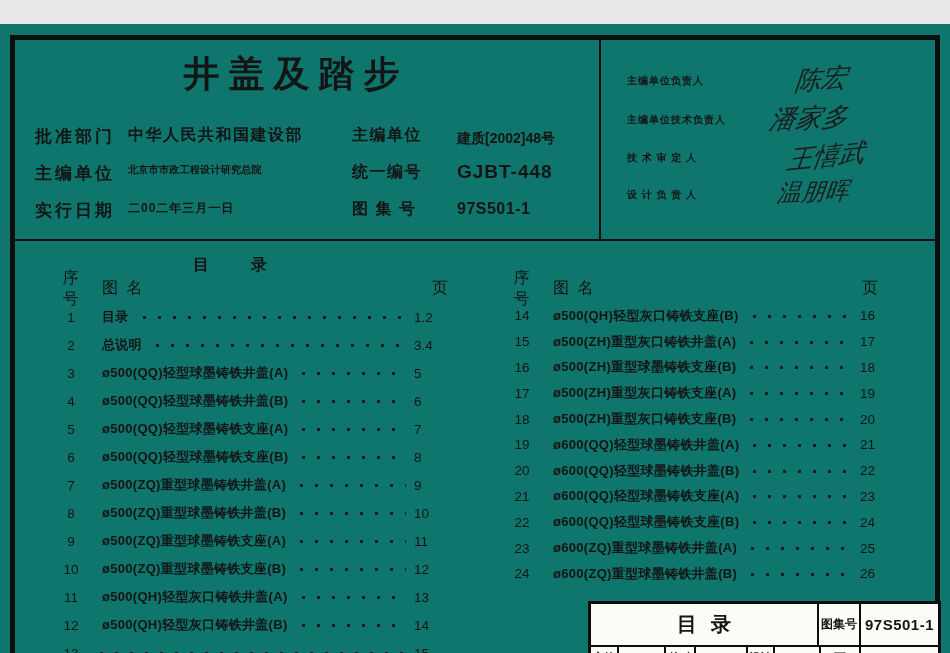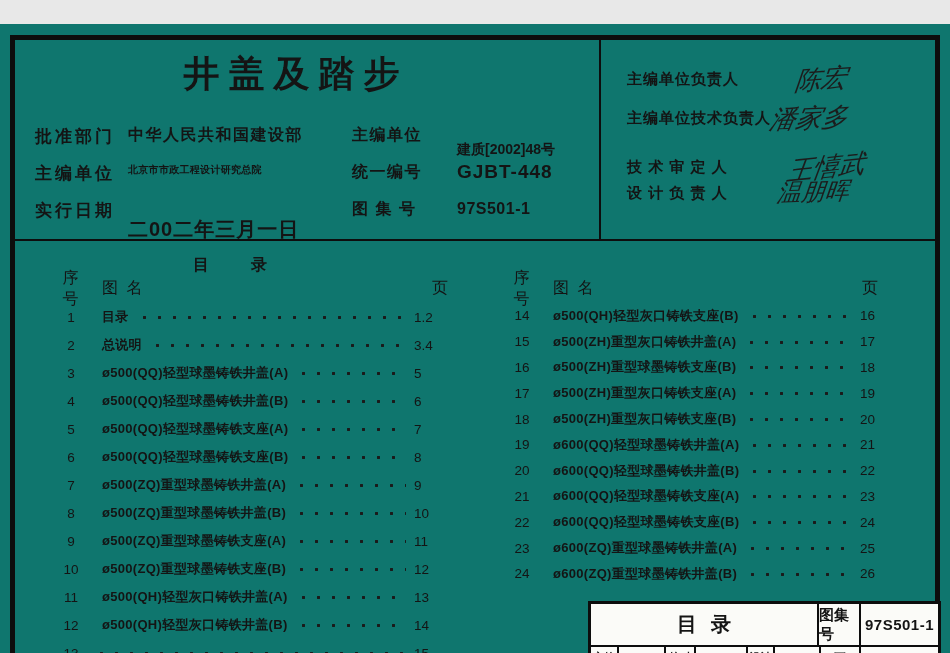--- a/index.html
+++ b/index.html
@@ -18,31 +18,31 @@
 
   
   .doc-title { position:absolute; left:166px; top:26px; width:260px; text-align:center;
                font-size:36px; font-weight:700; letter-spacing:9px; white-space:nowrap; }
   .info-row { position:absolute; left:14px; width:586px; height:22px; }
   .info-row.r0 { top:101px; } .info-row.r1 { top:138px; } .info-row.r2 { top:175px; }
   .info-row span { position:absolute; white-space:nowrap; }
   .i-l1 { left:21px;  font-size:17px; font-weight:600; letter-spacing:3px; }
   .i-v1 { left:114px; font-size:16px; font-weight:600; letter-spacing:1.5px; }
   .r1 .i-v1 { font-size:10px; letter-spacing:0.3px; top:1px; }
-  .r2 .i-v1 { font-size:20px; letter-spacing:1px; top:17px; }
+  .r2 .i-v1 { font-size:12px; letter-spacing:1px; top:1px; }
   .i-l2 { left:338px; font-size:16px; font-weight:600; letter-spacing:1.5px; }
   .i-v2 { left:443px; }
-  .r0 .i-v2 { font-size:14px; font-weight:700; top:16px; }
+  .r0 .i-v2 { font-size:14px; font-weight:700; top:5px; }
   .r1 .i-v2 { font-size:19px; font-weight:600; letter-spacing:1px; top:-1px; }
   .r2 .i-v2 { font-size:16px; font-weight:700; letter-spacing:0.5px; top:1px; }
 
   
   .sig-row { position:absolute; left:627px; width:305px; height:30px; }
-  .sig-row.s0 { top:46px; } .sig-row.s1 { top:85px; } .sig-row.s2 { top:134px; } .sig-row.s3 { top:160px; }
-  .sig-role { font-size:15px; font-weight:600; letter-spacing:1px; white-space:nowrap;text-align:right; }
+  .sig-row.s0 { top:46px; } .sig-row.s1 { top:85px; } .sig-row.s2 { top:123px; } .sig-row.s3 { top:160px; }
+  .sig-role { font-size:10px; font-weight:600; letter-spacing:1px; white-space:nowrap;text-align:right; }
   .sig-name { position:absolute; top:-8px; font-size:26px; font-weight:500; font-style:italic;
               white-space:nowrap; color:#1c1c1c; }
   .s0 .sig-name { left:168px; transform:rotate(-4deg) skewX(-10deg); }
   .s1 .sig-name { left:143px; transform:rotate(-2deg) skewX(-12deg); }
   .s2 .sig-name { left:160px; transform:rotate(-6deg) skewX(-14deg); }
   .s3 .sig-name { left:150px; transform:rotate(-2deg) skewX(-8deg); font-size:24px; }
 
   
   .toc-heading { position:absolute; left:193px; top:231px; font-size:16px; font-weight:700;
                  letter-spacing:42px; white-space:nowrap; }
@@ -67,21 +67,21 @@
 
   
   .tblock { position:absolute; left:588px; top:577px; width:353px; height:70px;
             box-sizing:border-box; border:3px solid #0d0d0d; display:flex; flex-direction:column;
             background:#fbfbf8; }
   .tb-top { flex:1; display:flex; }
   .tb-title { width:228px; border-right:2px solid #0d0d0d; display:flex; align-items:center;
               justify-content:center; font-size:20px; font-weight:700; letter-spacing:14px;
               padding-left:14px; box-sizing:border-box; }
   .tb-atlas-label { width:40px; border-right:2px solid #0d0d0d; display:flex; align-items:center;
-                    justify-content:center; font-size:15px; font-weight:700; }
+                    justify-content:center; font-size:12px; font-weight:700; }
   .tb-atlas-no { flex:1; display:flex; align-items:center; justify-content:center;
                  font-size:15px; font-weight:600; letter-spacing:0.5px; }
   .tb-bottom { height:21px; border-top:2px solid #0d0d0d; display:flex; font-size:11px; font-weight:700; }
   .tb-bottom .c { border-right:2px solid #0d0d0d; display:flex; align-items:center; justify-content:center;
                   box-sizing:content-box; }
   .c-review { width:26px; } .c-b1 { width:45px; } .c-proof { width:28px; } .c-b2 { width:50px; }
   .c-design { width:25px; } .c-b3 { width:44px; } .c-page { width:38px; }
   .c-pageno { flex:1; display:flex; align-items:center; justify-content:center; font-size:13px; font-weight:600; }
 </style>
 </head>

